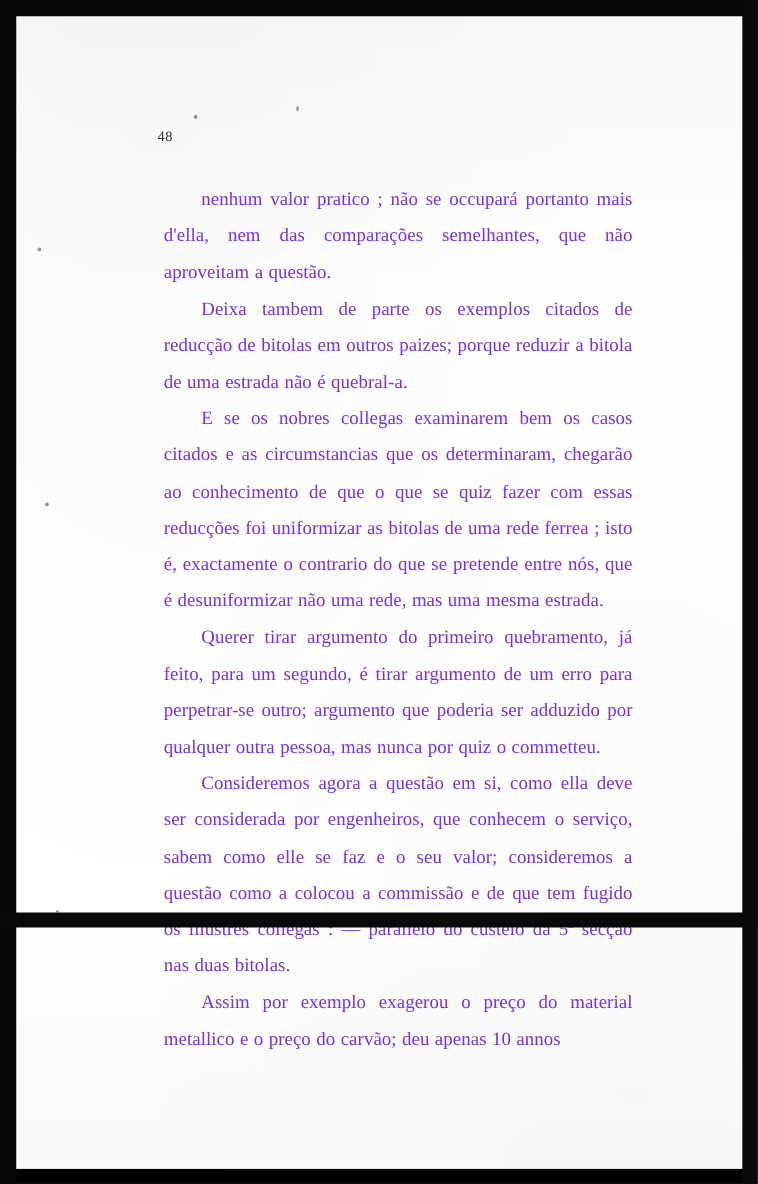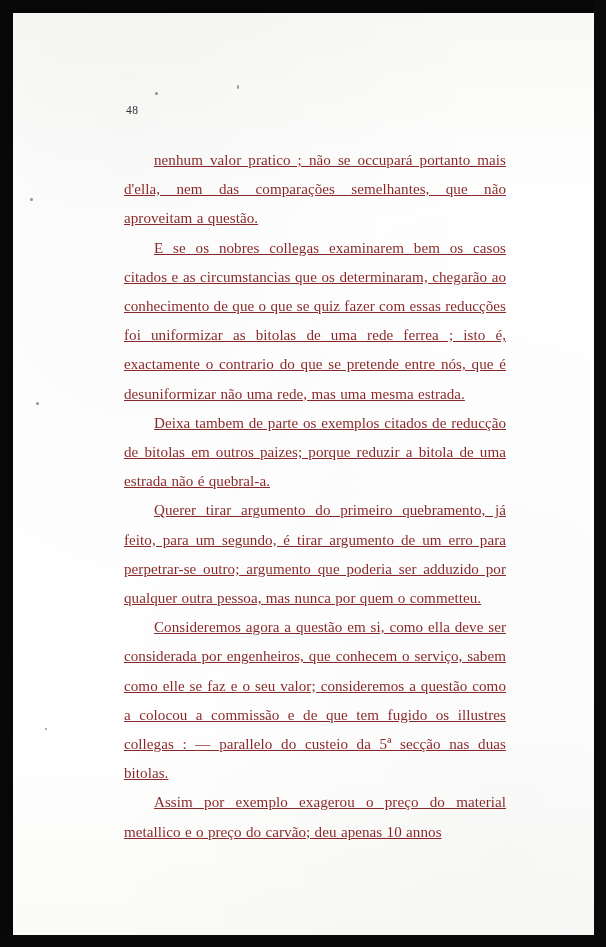--- a/index.html
+++ b/index.html
@@ -11,21 +11,21 @@
     width: 606px;
     height: 947px;
     overflow: hidden;
     font-family: "Liberation Serif", "DejaVu Serif", serif;
   }
 
   
   .scan-root {
     position: relative;
     width: 606px;
-    height: 947px;
+    height: 742px;
     background: #0a0a0a;
   }
 
   .page-sheet {
     position: absolute;
     left: 12px;
     top: 12px;
     width: 582px;
     height: 923px;
     background: #ffffff;
@@ -99,29 +99,28 @@
     font-size: 11.5px;
     letter-spacing: 1.15px;
     color: #1f1f1f;
     white-space: nowrap;
     font-variant: small-caps;
     text-transform: uppercase;
   }
 
   
   .para {
-    margin: 0 0 0 0;
+    margin: 0 0 0 7px;
     font-size: 15.1px;
     line-height: 29.2px;
-    color: #7f1d1d;
+    color: #6d28d9;
     text-align: justify;
     text-indent: 30px;
     word-spacing: 0.5px;
     letter-spacing: 0.05px;
-    text-decoration: underline;
     -webkit-font-smoothing: antialiased;
   }
 
   
   .ink {
     opacity: 0.93;
     filter: contrast(1.06);
   }
 
   
@@ -141,23 +140,23 @@
   <div class="page-sheet">
     <div class="paper-tint"></div>
 
     <div class="text-block ink">
 
       <div class="running-head">
         <span class="folio">48</span>
       </div>
 
       <p class="para">nenhum valor pratico ; não se occupará portanto mais d'ella, nem das comparações semelhantes, que não aproveitam a questão.</p>
+      <p class="para">Deixa tambem de parte os exemplos citados de reducção de bitolas em outros paizes; porque reduzir a bitola de uma estrada não é quebral-a.</p>
       <p class="para">E se os nobres collegas examinarem bem os casos citados e as circumstancias que os determinaram, chegarão ao conhecimento de que o que se quiz fazer com essas reducções foi uniformizar as bitolas de uma rede ferrea ; isto é, exactamente o contrario do que se pretende entre nós, que é desuniformizar não uma rede, mas uma mesma estrada.</p>
-      <p class="para">Deixa tambem de parte os exemplos citados de reducção de bitolas em outros paizes; porque reduzir a bitola de uma estrada não é quebral-a.</p>
-      <p class="para">Querer tirar argumento do primeiro quebramento, já feito, para um segundo, é tirar argumento de um erro para perpetrar-se outro; argumento que poderia ser adduzido por qualquer outra pessoa, mas nunca por quem o commetteu.</p>
+      <p class="para">Querer tirar argumento do primeiro quebramento, já feito, para um segundo, é tirar argumento de um erro para perpetrar-se outro; argumento que poderia ser adduzido por qualquer outra pessoa, mas nunca por quiz o commetteu.</p>
       <p class="para">Consideremos agora a questão em si, como ella deve ser considerada por engenheiros, que conhecem o serviço, sabem como elle se faz e o seu valor; consideremos a questão como a colocou a commissão e de que tem fugido os illustres collegas : — parallelo do custeio da 5ª secção nas duas bitolas.</p>
       <p class="para">Assim por exemplo exagerou o preço do material metallico e o preço do carvão; deu apenas 10 annos</p>
 
     </div>
 
     <span class="speck" style="left:143px; top:80px; width:3px; height:3px;"></span>
     <span class="speck" style="left:225px; top:73px; width:2px; height:4px;"></span>
     <span class="speck" style="left:18px; top:186px; width:3px; height:3px;"></span>
     <span class="speck" style="left:24px; top:390px; width:3px; height:3px;"></span>
     <span class="speck" style="left:33px; top:716px; width:2px; height:2px;"></span>

